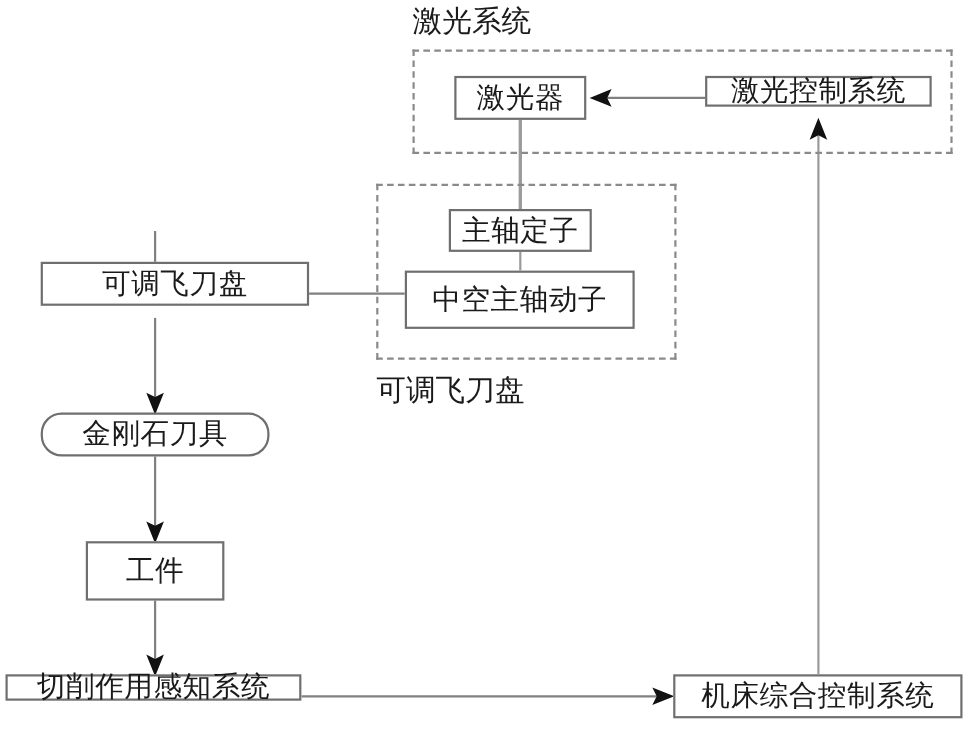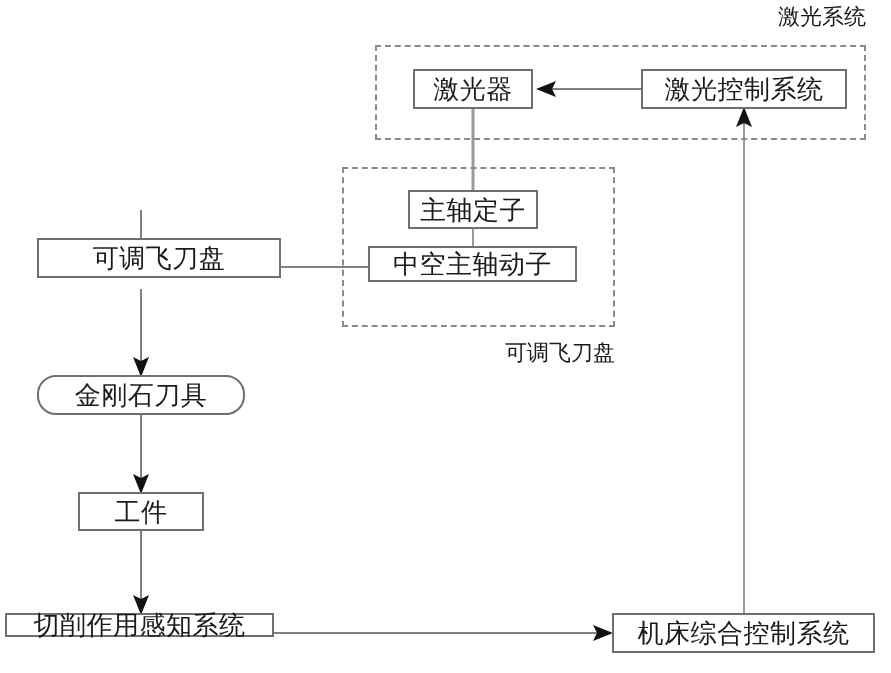--- a/index.html
+++ b/index.html
@@ -42,36 +42,36 @@
   .group-box {
     position: absolute;
     box-sizing: border-box;
     border: 2px dashed #8a8a8a;
     background: transparent;
     z-index: 1;
   }
   .group-caption {
     position: absolute;
     color: #1a1a1a;
-    font-size: 22px;
+    font-size: 27px;
     line-height: 1;
     white-space: nowrap;
-    text-align: right;
+    text-align: left;
     z-index: 2;
   }
 
   
   #node-laser          { left: 413px; top: 69px;  width: 120px; height: 40px; }
-  #node-laser-control  { left: 641px; top: 69px;  width: 206px; height: 40px; }
+  #node-laser-control  { left: 641px; top: 69px;  width: 206px; height: 28px; }
   #node-spindle-stator { left: 408px; top: 190px; width: 130px; height: 39px; }
-  #node-hollow-rotor   { left: 368px; top: 246px; width: 209px; height: 36px; }
+  #node-hollow-rotor   { left: 368px; top: 246px; width: 209px; height: 53px; }
   #node-adj-optical    { left: 37px;  top: 170px; width: 208px; height: 40px; }
   #node-adj-flycutter  { left: 37px;  top: 238px; width: 244px; height: 40px; }
   #node-diamond-tool   { left: 37px;  top: 375px; width: 208px; height: 40px; border-radius: 19px; }
-  #node-workpiece      { left: 78px;  top: 492px; width: 126px; height: 39px; }
+  #node-workpiece      { left: 78px;  top: 492px; width: 126px; height: 54px; }
   #node-cut-sensing    { left: 5px;   top: 613px; width: 269px; height: 24px; }
   #node-machine-ctrl   { left: 612px; top: 613px; width: 263px; height: 40px; }
 
   
   #group-laser-system    { left: 375px; top: 45px;  width: 491px; height: 95px; }
   #group-spindle-assy    { left: 342px; top: 167px; width: 273px; height: 160px; }
   #caption-laser-system  { left: 375px; top: 6px;   width: 491px; }
   #caption-spindle-assy  { left: 342px; top: 342px; width: 273px; }
 </style>
 </head>

